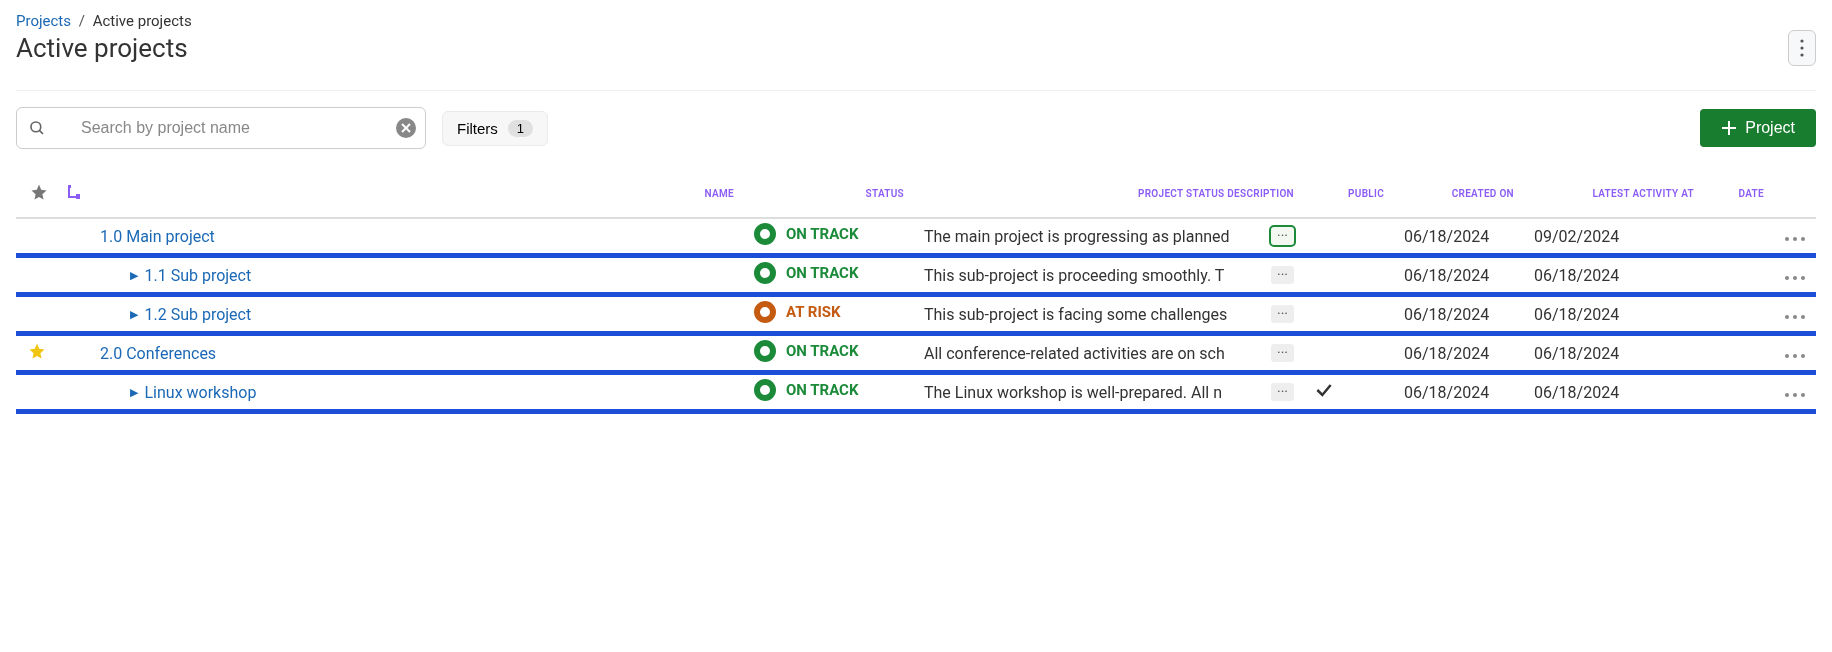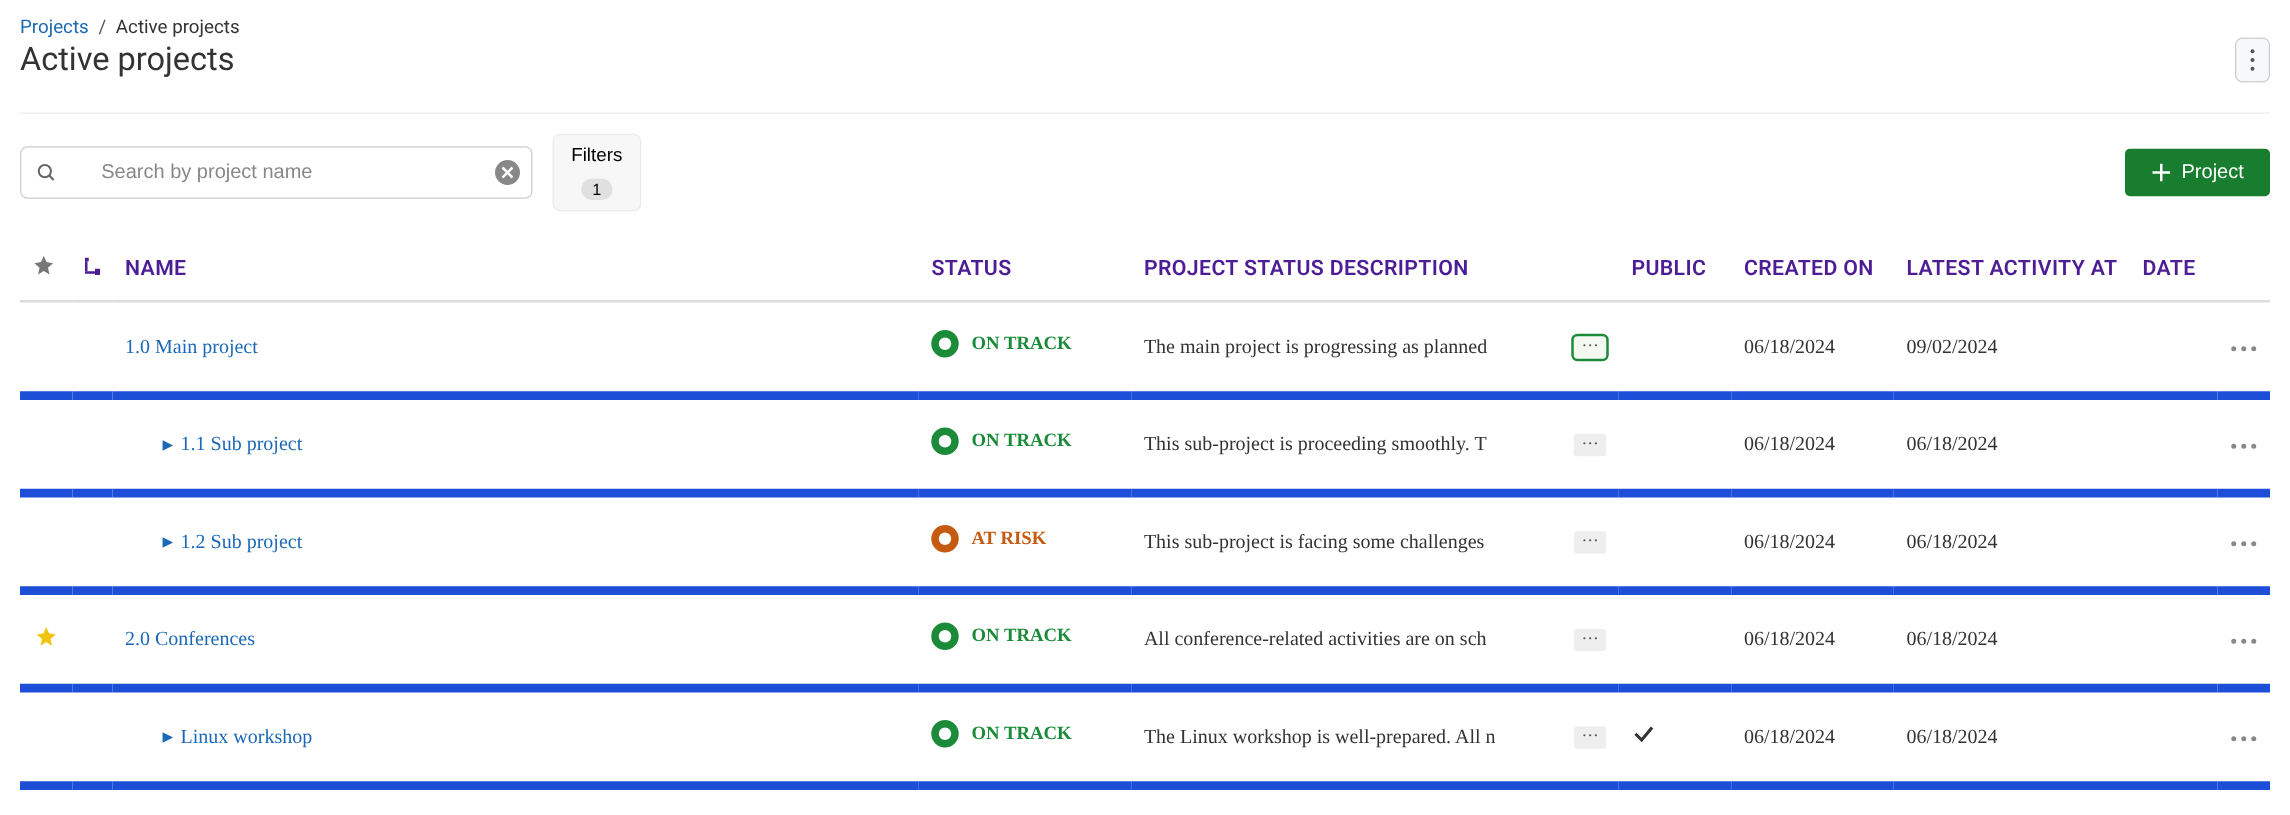--- a/index.html
+++ b/index.html
@@ -84,29 +84,27 @@
       background: #888;
       color: #fff;
       display: flex;
       align-items: center;
       justify-content: center;
       cursor: pointer;
       font-size: 13px;
     }
     .filters-btn {
       display: inline-flex;
-      align-items: center;
       gap: 10px;
       border: 1px solid #eaeaea;
       background: #f7f7f7;
       border-radius: 6px;
       padding: 8px 14px;
       font-size: 15px;
       cursor: pointer;
-      flex-direction: column;
     }
     .filters-count {
       background: #e0e0e0;
       border-radius: 999px;
       padding: 1px 9px;
       font-size: 13px;
     }
     .spacer { flex: 1; }
     .create-btn {
       display: inline-flex;
@@ -118,36 +116,35 @@
       border-radius: 4px;
       padding: 10px 21px;
       font-size: 16px;
       cursor: pointer;
     }
     table.projects {
       width: 100%;
       border-collapse: collapse;
     }
     table.projects thead th {
-      text-align: left;
-      font-size: 17px;
+      text-align: right;
+      font-size: 10px;
       font-weight: 600;
       letter-spacing: 0.3px;
-      color: #4c1d95;
+      color: #8b5cf6;
       text-transform: uppercase;
       padding: 14px 10px;
       border-bottom: 2px solid #ddd;
       white-space: nowrap;
     }
     table.projects tbody td {
-      padding: 22px 10px;
-      border-bottom: 7px solid #1d4ed8;
+      padding: 4px 10px;
+      border-bottom: 5px solid #1d4ed8;
       font-size: 16px;
       vertical-align: middle;
-      font-family: Liberation Serif, serif;
     }
     .fav-col { width: 42px; text-align: center; }
     .hier-col { width: 30px; text-align: center; }
     .star-icon { color: #777; cursor: pointer; }
     .star-icon.starred { color: #f1c40f; }
     .name-link {
       color: #1b69b6;
       text-decoration: none;
     }
     .name-cell {

